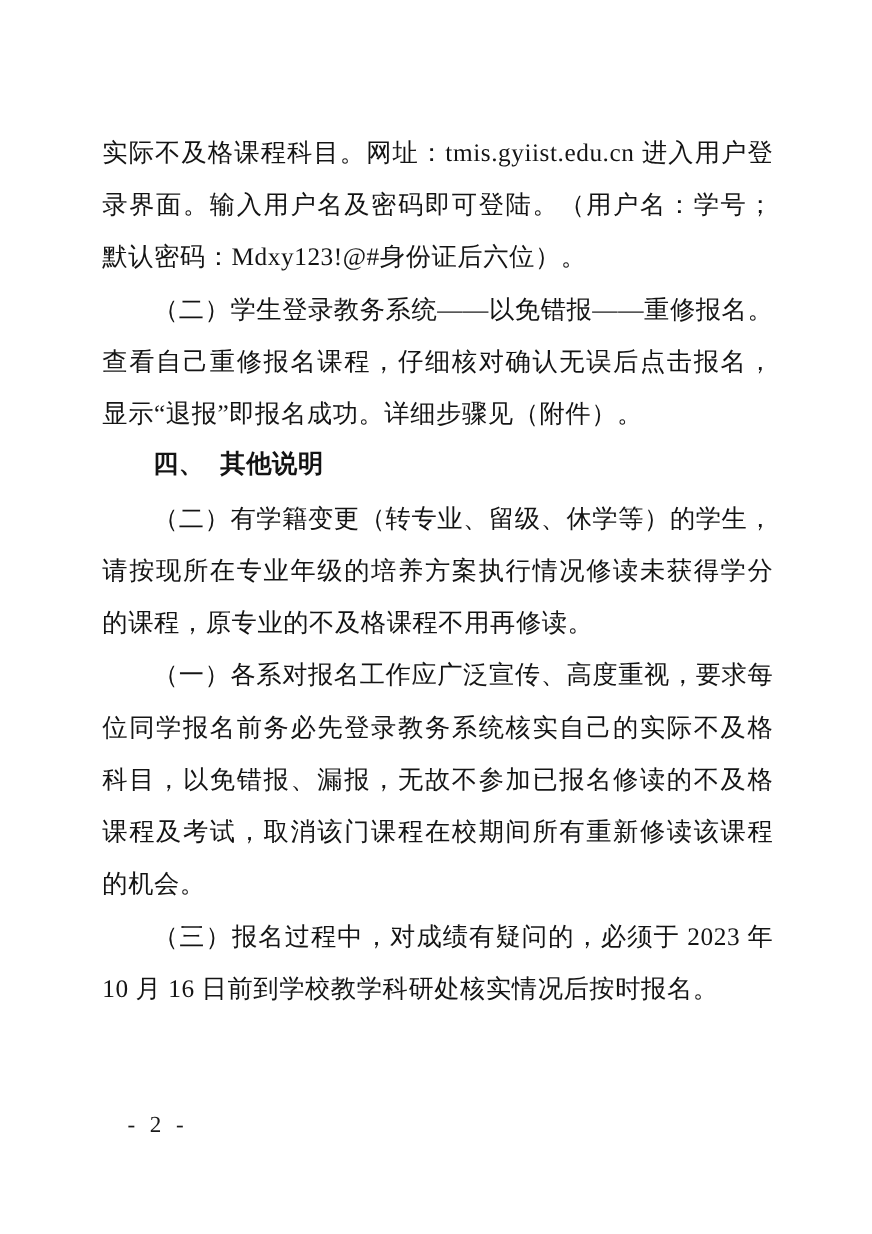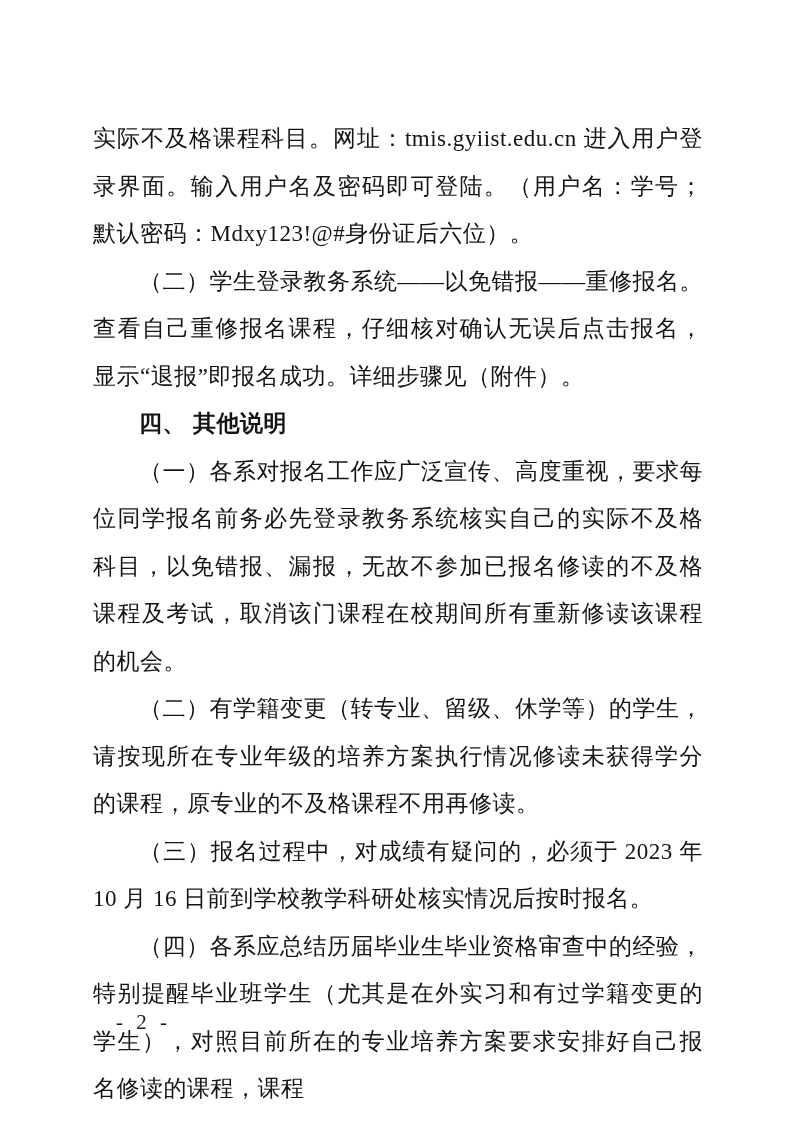--- a/index.html
+++ b/index.html
@@ -27,21 +27,21 @@
     letter-spacing: 0.5px;
   }
   .para {
     margin: 0;
     text-indent: 2em;
   }
   .para.continuation {
     text-indent: 0;
   }
   .para.heading {
-    font-family: Liberation Sans, sans-serif;
+    font-family: Liberation Mono, monospace;
     font-weight: bold;
     letter-spacing: 0.5px;
   }
   .page-number {
     position: absolute;
     left: 116px;
     top: 1002px;
     font-size: 21px;
     line-height: 40px;
     letter-spacing: 4px;
@@ -50,19 +50,18 @@
   }
 </style>
 </head>
 <body>
 
 <div class="page">
   <div class="content">
     <p class="para continuation">实际不及格课程科目。网址：tmis.gyiist.edu.cn 进入用户登录界面。输入用户名及密码即可登陆。（用户名：学号；默认密码：Mdxy123!@#身份证后六位）。</p>
     <p class="para">（二）学生登录教务系统——以免错报——重修报名。查看自己重修报名课程，仔细核对确认无误后点击报名，显示“退报”即报名成功。详细步骤见（附件）。</p>
     <p class="para heading">四、 其他说明</p>
+    <p class="para">（二）有学籍变更（转专业、留级、休学等）的学生，请按现所在专业年级的培养方案执行情况修读未获得学分的课程，原专业的不及格课程不用再修读。</p>
     <p class="para">（一）各系对报名工作应广泛宣传、高度重视，要求每位同学报名前务必先登录教务系统核实自己的实际不及格科目，以免错报、漏报，无故不参加已报名修读的不及格课程及考试，取消该门课程在校期间所有重新修读该课程的机会。</p>
-    <p class="para">（二）有学籍变更（转专业、留级、休学等）的学生，请按现所在专业年级的培养方案执行情况修读未获得学分的课程，原专业的不及格课程不用再修读。</p>
     <p class="para">（三）报名过程中，对成绩有疑问的，必须于 2023 年 10 月 16 日前到学校教学科研处核实情况后按时报名。</p>
-    <p class="para">（四）各系应总结历届毕业生毕业资格审查中的经验，特别提醒毕业班学生（尤其是在外实习和有过学籍变更的学生），对照目前所在的专业培养方案要求安排好自己报名修读的课程，课程</p>
   </div>
   <div class="page-number">- 2 -</div>
 </div>
 
 </body></html>

